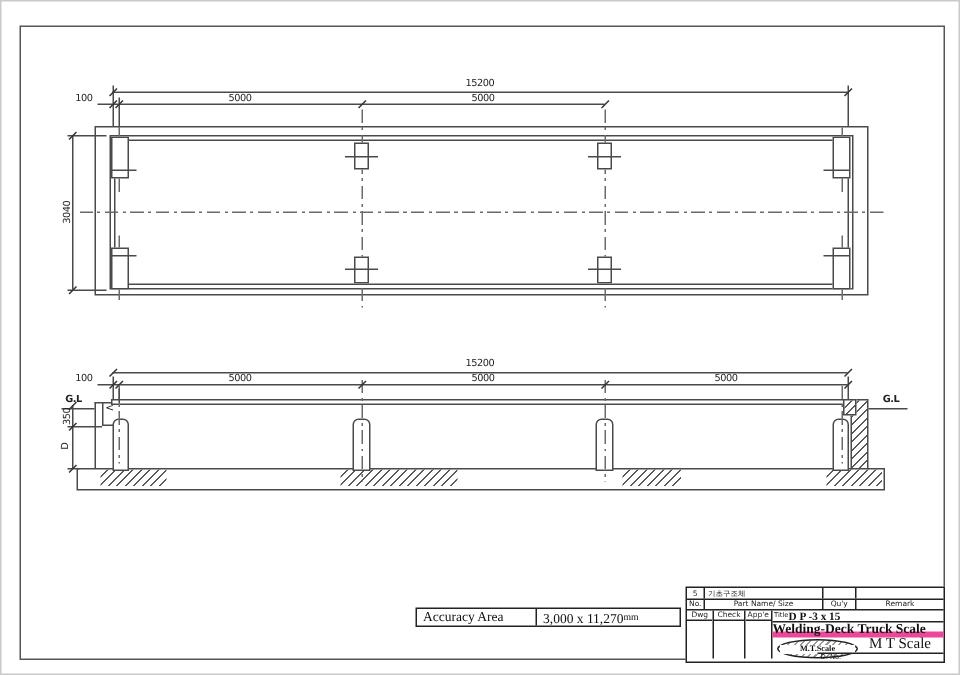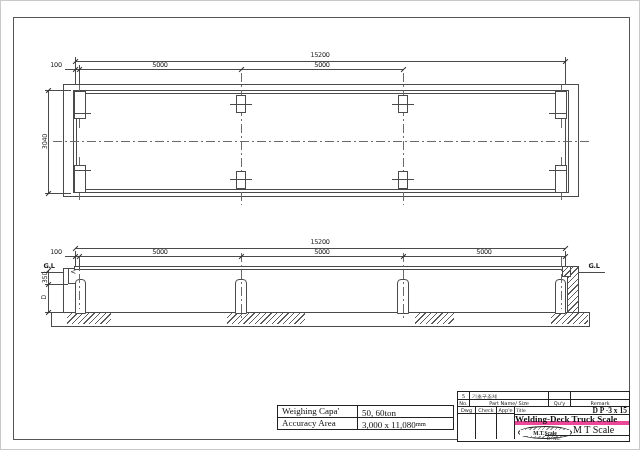--- a/index.html
+++ b/index.html
@@ -151,26 +151,22 @@
     <div class="hl" style="left:44px;top:311px;width:8px;"></div>
     <div class="tk" style="left:44px;top:269px;"></div>
     <div class="tk" style="left:44px;top:283px;"></div>
     <div class="tk" style="left:44px;top:311px;"></div>
     <div class="dt rot" style="left:30px;top:273px;width:28px;">350</div>
     <div class="dt rot" style="left:33px;top:293px;width:20px;">D</div>
   </div>
 
   <div id="spec">
     <div class="srow">
-      <div class="slabel stxt">Weighing Capa'</div>
-      <div class="sval stxt"><span>50, 60ton</span><span class="sup"></span></div>
-    </div>
-    <div class="srow">
       <div class="slabel stxt">Accuracy Area</div>
-      <div class="sval stxt"><span>3,000 x 11,080</span><span class="sup">mm</span></div>
+      <div class="sval stxt"><span>3,000 x 11,270</span><span class="sup">mm</span></div>
     </div>
   </div>
 
   <div id="tblock">
     <div class="trow" style="height:8px;">
       <div class="tc tiny" style="width:12px;padding-top:1px;">5</div>
       <div class="tc tiny" style="width:79px;text-align:left;padding:1px 0 0 2px;">기초구조체</div>
       <div class="tc" style="width:22px;"></div>
       <div class="tc" style="flex:1;border-right:none;"></div>
     </div>
@@ -186,28 +182,28 @@
       </div>
       <div class="tc" style="width:21px;">
         <div class="tiny" style="border-bottom:1px solid #222;height:6px;">Check</div>
       </div>
       <div class="tc" style="width:18px;">
         <div class="tiny" style="border-bottom:1px solid #222;height:6px;">App'e</div>
       </div>
       <div style="flex:1;position:relative;">
         <div style="display:flex;height:8px;border-bottom:1px solid #222;box-sizing:border-box;align-items:flex-end;">
           <div class="tiny" style="font-size:4.5px;padding-left:1px;">Title</div>
-          <div class="serif" style="flex:1;font-size:7.5px;line-height:7px;font-weight:bold;text-align:right;padding-right:2px;white-space:nowrap;">D P -3 x 15</div>
+          <div class="serif" style="flex:1;font-size:7.5px;line-height:7px;font-weight:bold;text-align:left;padding-right:2px;white-space:nowrap;">D P -3 x 15</div>
         </div>
         <div class="serif" style="height:10px;border-bottom:4px solid #ec4899;box-sizing:border-box;font-size:9px;line-height:9px;font-weight:bold;white-space:nowrap;transform-origin:left center;">Welding-Deck Truck Scale</div>
         <div style="position:relative;height:14px;">
           <div id="logo">
             <div class="band">M.T.Scale</div>
           </div>
-          <div class="serif" style="position:absolute;left:58px;top:0;width:54px;font-size:10px;line-height:10px;text-align:left;white-space:nowrap;">M T Scale</div>
+          <div class="serif" style="position:absolute;left:58px;top:0;width:54px;font-size:10px;line-height:10px;text-align:center;white-space:nowrap;">M T Scale</div>
           <div style="position:absolute;left:30px;top:10px;right:0;border-top:1px solid #222;">
             <span class="tiny" style="float:left;padding-left:2px;font-size:4.5px;">D. No.</span>
           </div>
         </div>
       </div>
     </div>
   </div>
 </div>
 
 </body></html>

